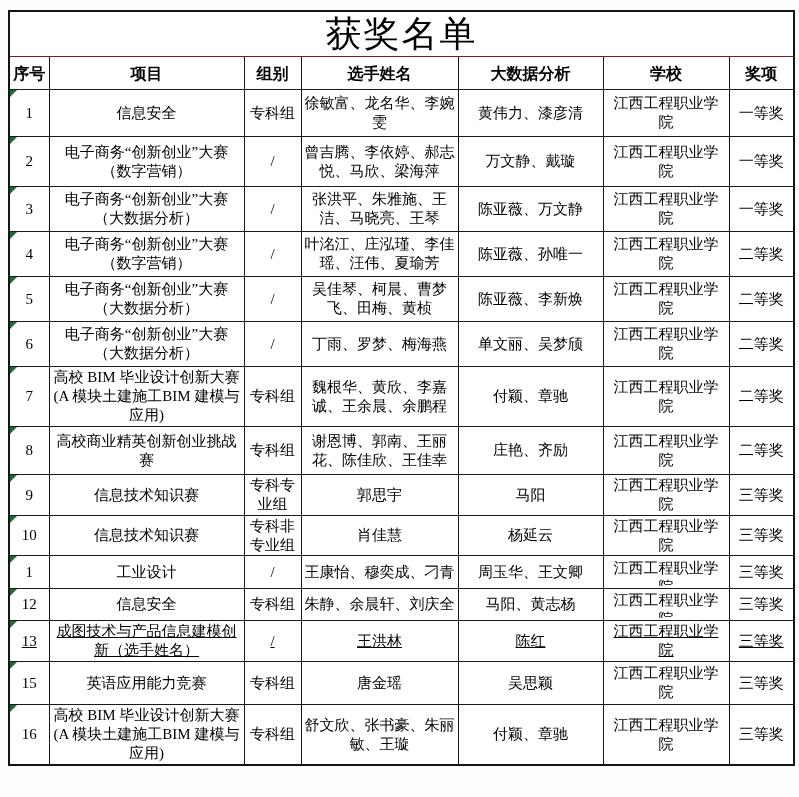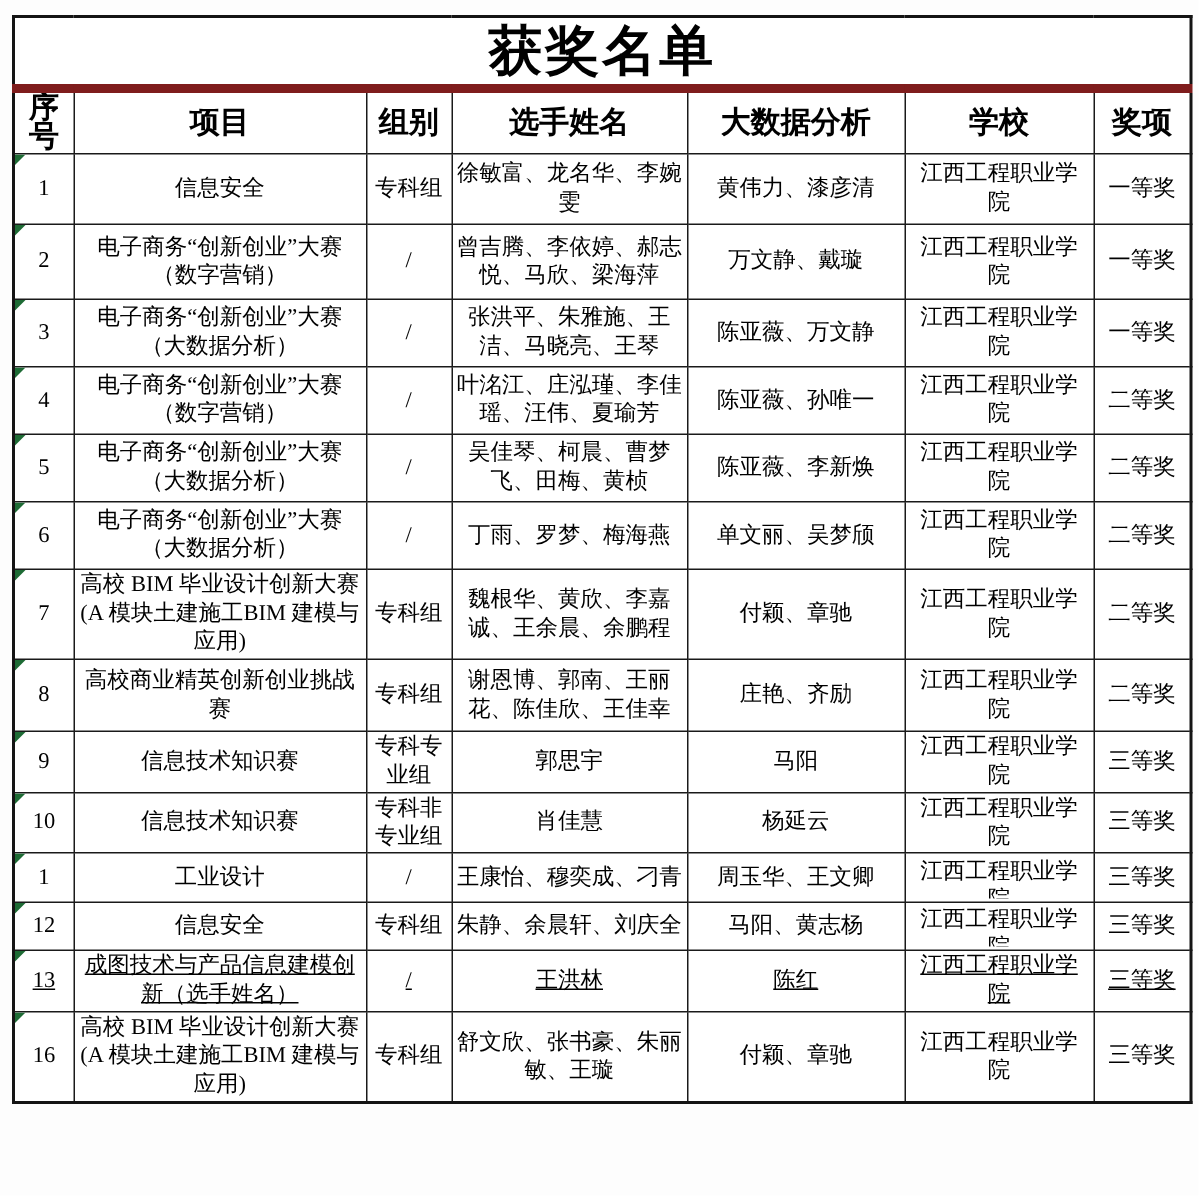--- a/index.html
+++ b/index.html
@@ -4,23 +4,23 @@
 <style>
   html,body{margin:0;padding:0;background:#fdfdfd;}
   body{width:799px;height:797px;overflow:hidden;
        font-family:"Liberation Serif","DejaVu Serif",serif;color:#000;}
   .sheet{margin:10px 0 0 8px;width:785px;}
   table{border-collapse:collapse;table-layout:fixed;width:785px;
         border:2px solid #141414;background:#fff;}
   td,th{border:1px solid #1a1a1a;text-align:center;vertical-align:middle;
         padding:1px 3px;font-size:15px;line-height:19px;overflow:hidden;
         word-break:break-all;}
-  th.title-cell{border-bottom:6px solid #7f1d1d;height:44px;
-        font-size:36px;font-weight:bold;letter-spacing:2px;line-height:44px;padding:0;}
-  tr.header-row th{font-weight:bold;height:30px;font-size:20px;
+  th.title-cell{border-bottom:1px solid #7f1d1d;height:44px;
+        font-size:36px;font-weight:normal;letter-spacing:2px;line-height:44px;padding:0;}
+  tr.header-row th{font-weight:bold;height:30px;font-size:16px;
         font-family:Liberation Serif, serif;}
   td .clip{margin:0 auto;overflow:hidden;}
   td.no-cell{position:relative;}
   td.no-cell::before{content:"";position:absolute;top:0;left:0;width:0;height:0;
         border-top:7px solid var(--tri,#1e6b35);border-right:7px solid transparent;}
   
   tr.row-1 {height:47px;} tr.row-2 {height:50px;} tr.row-3 {height:45px;}
   tr.row-4 {height:45px;} tr.row-5 {height:45px;} tr.row-6 {height:45px;}
   tr.row-7 {height:55px;} tr.row-8 {height:48px;} tr.row-9 {height:40px;}
   tr.row-10{height:37px;margin-top:48px;} tr.row-11{height:33px;} tr.row-12{height:32px;margin-top:17px;}
@@ -367,20 +367,44 @@
     <td>
             <div class="clip">陈红</div>
           </td>
     <td>
             <div class="clip">江西工程职业学院</div>
           </td>
     <td>
             <div class="clip">三等奖</div>
           </td>
   </tr>
+        <tr class="row-15">
+    <td class="no-cell">
+      <span></span>
+      <div class="clip">15</div>
+    </td>
+    <td>
+            <div class="clip">英语应用能力竞赛</div>
+          </td>
+    <td>
+            <div class="clip">专科组</div>
+          </td>
+    <td>
+            <div class="clip">唐金瑶</div>
+          </td>
+    <td>
+            <div class="clip">吴思颖</div>
+          </td>
+    <td>
+            <div class="clip">江西工程职业学院</div>
+          </td>
+    <td>
+            <div class="clip">三等奖</div>
+          </td>
+  </tr>
         <tr class="row-16">
     <td class="no-cell">
       <span></span>
       <div class="clip">16</div>
     </td>
     <td>
             <div class="clip">高校 BIM 毕业设计创新大赛(A 模块土建施工BIM 建模与应用)</div>
           </td>
     <td>
             <div class="clip">专科组</div>

